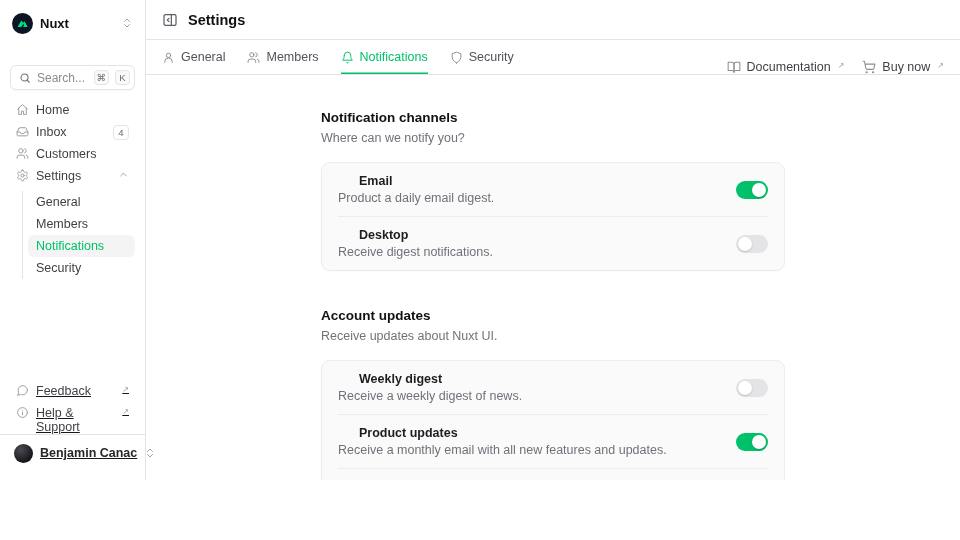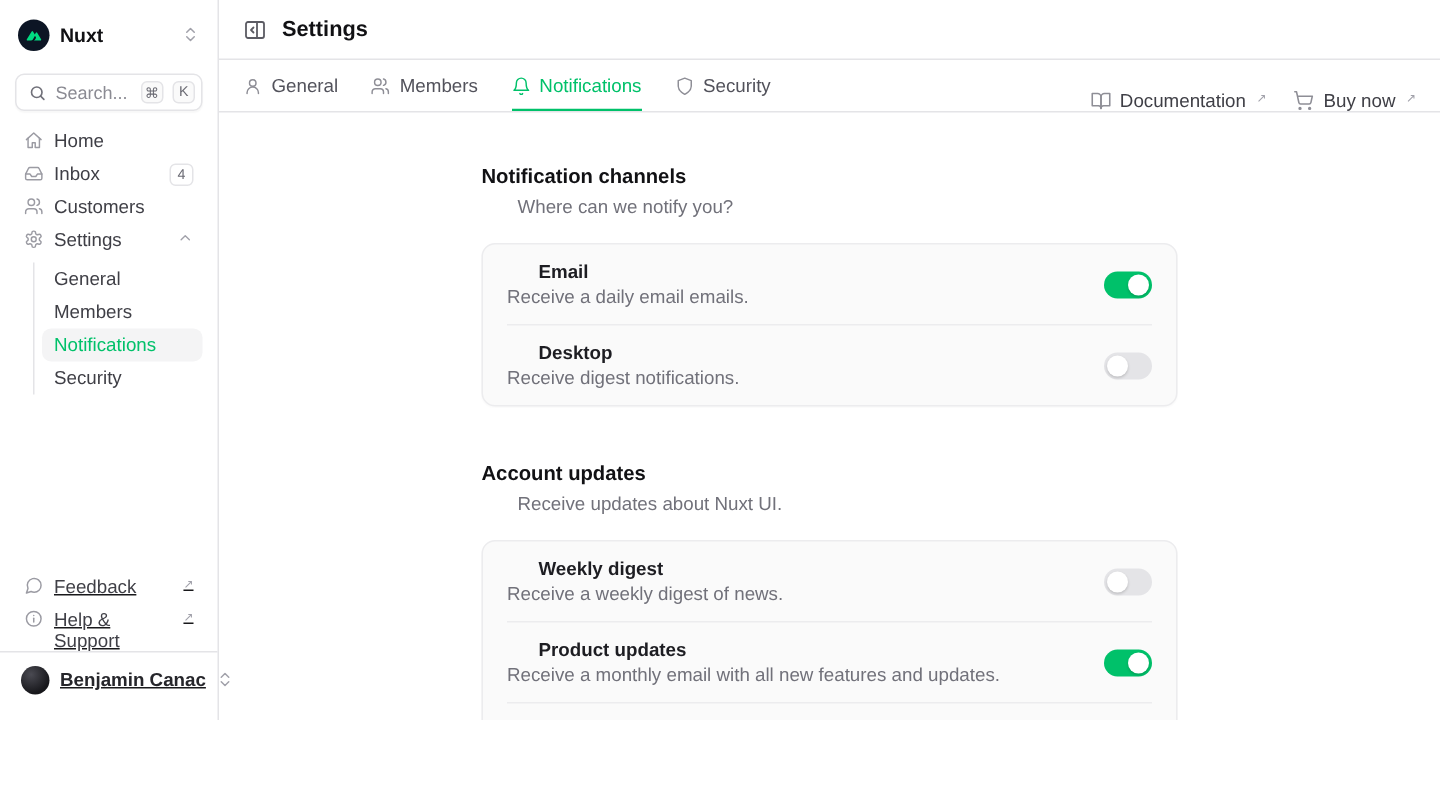--- a/index.html
+++ b/index.html
@@ -34,21 +34,21 @@
     display:flex;align-items:center;gap:7px;
     padding:2px 2px;height:26px;cursor:pointer;border-radius:6px;
   }
   .logo-circle{
     width:21px;height:21px;border-radius:50%;
     background:#0c1524;display:flex;align-items:center;justify-content:center;
   }
   .team-name{font-weight:700;font-size:13px;color:#111114;flex:1;}
   .selector-icon{color:#a1a1aa;}
   .search-box{
-    margin-top:13px;height:25px;
+    margin-top:29px;height:25px;
     border:1px solid var(--border);border-radius:6px;background:#fff;
     display:flex;align-items:center;gap:6px;padding:0 4px 0 8px;
     color:var(--muted);cursor:text;
     box-shadow:0 1px 1px rgba(0,0,0,.03);
   }
   .search-box .ph{flex:1;font-size:12px;color:#8b8b93;}
   kbd{
     font-family:"Liberation Sans",sans-serif;font-size:9.5px;color:#6b6b74;
     border:1px solid var(--border);border-radius:4px;background:#fafafa;
     min-width:15px;height:15px;display:inline-flex;align-items:center;justify-content:center;
@@ -112,21 +112,21 @@
   .tab-actions{margin-left:auto;display:flex;align-items:flex-end;gap:18px;}
   .action-link{
     display:flex;align-items:center;gap:6px;cursor:pointer;color:#3f3f46;font-size:12.5px;
   }
   .action-link .ai{color:#8e8e96;}
 
   .content{flex:1;overflow:hidden;padding-top:35px;}
   .container{width:464px;margin:0 auto;}
   .section{margin-bottom:37px;}
   .section-title{font-size:13.5px;font-weight:700;color:#111114;}
-  .section-sub{font-size:12.5px;color:var(--muted);margin-top:6px;margin-left:24px;}
+  .section-sub{font-size:12.5px;color:var(--muted);margin-top:6px;}
   .card{
     margin-top:17px;background:var(--card-bg);
     border:1px solid var(--border-soft);border-radius:9px;
     box-shadow:0 1px 1px rgba(0,0,0,.02);
   }
   .row{display:flex;align-items:center;gap:16px;padding:11px 16px;}
   .row-text{flex:1;min-width:0;}
   .row-title{font-size:12.5px;font-weight:600;color:#1d1d22;margin-left:21px;}
   .row-desc{font-size:12.5px;color:var(--muted);margin-top:3px;white-space:nowrap;}
   .row-sep{height:1px;background:var(--border-soft);margin:0 16px;}
@@ -346,21 +346,21 @@
     <div class="content">
       <div class="container">
 
         <section class="section">
           <h2 class="section-title">Notification channels</h2>
           <p class="section-sub">Where can we notify you?</p>
           <div class="card">
             <div class="row">
               <div class="row-text">
                 <div class="row-title">Email</div>
-                <div class="row-desc">Receive a daily email emails.</div>
+                <div class="row-desc">Product a daily email digest.</div>
               </div>
               <div class="toggle on">
                   <span class="knob"></span>
                 </div>
             </div>
             <div class="row-sep"></div>
             <div class="row">
               <div class="row-text">
                 <div class="row-title">Desktop</div>
                 <div class="row-desc">Receive digest notifications.</div>

